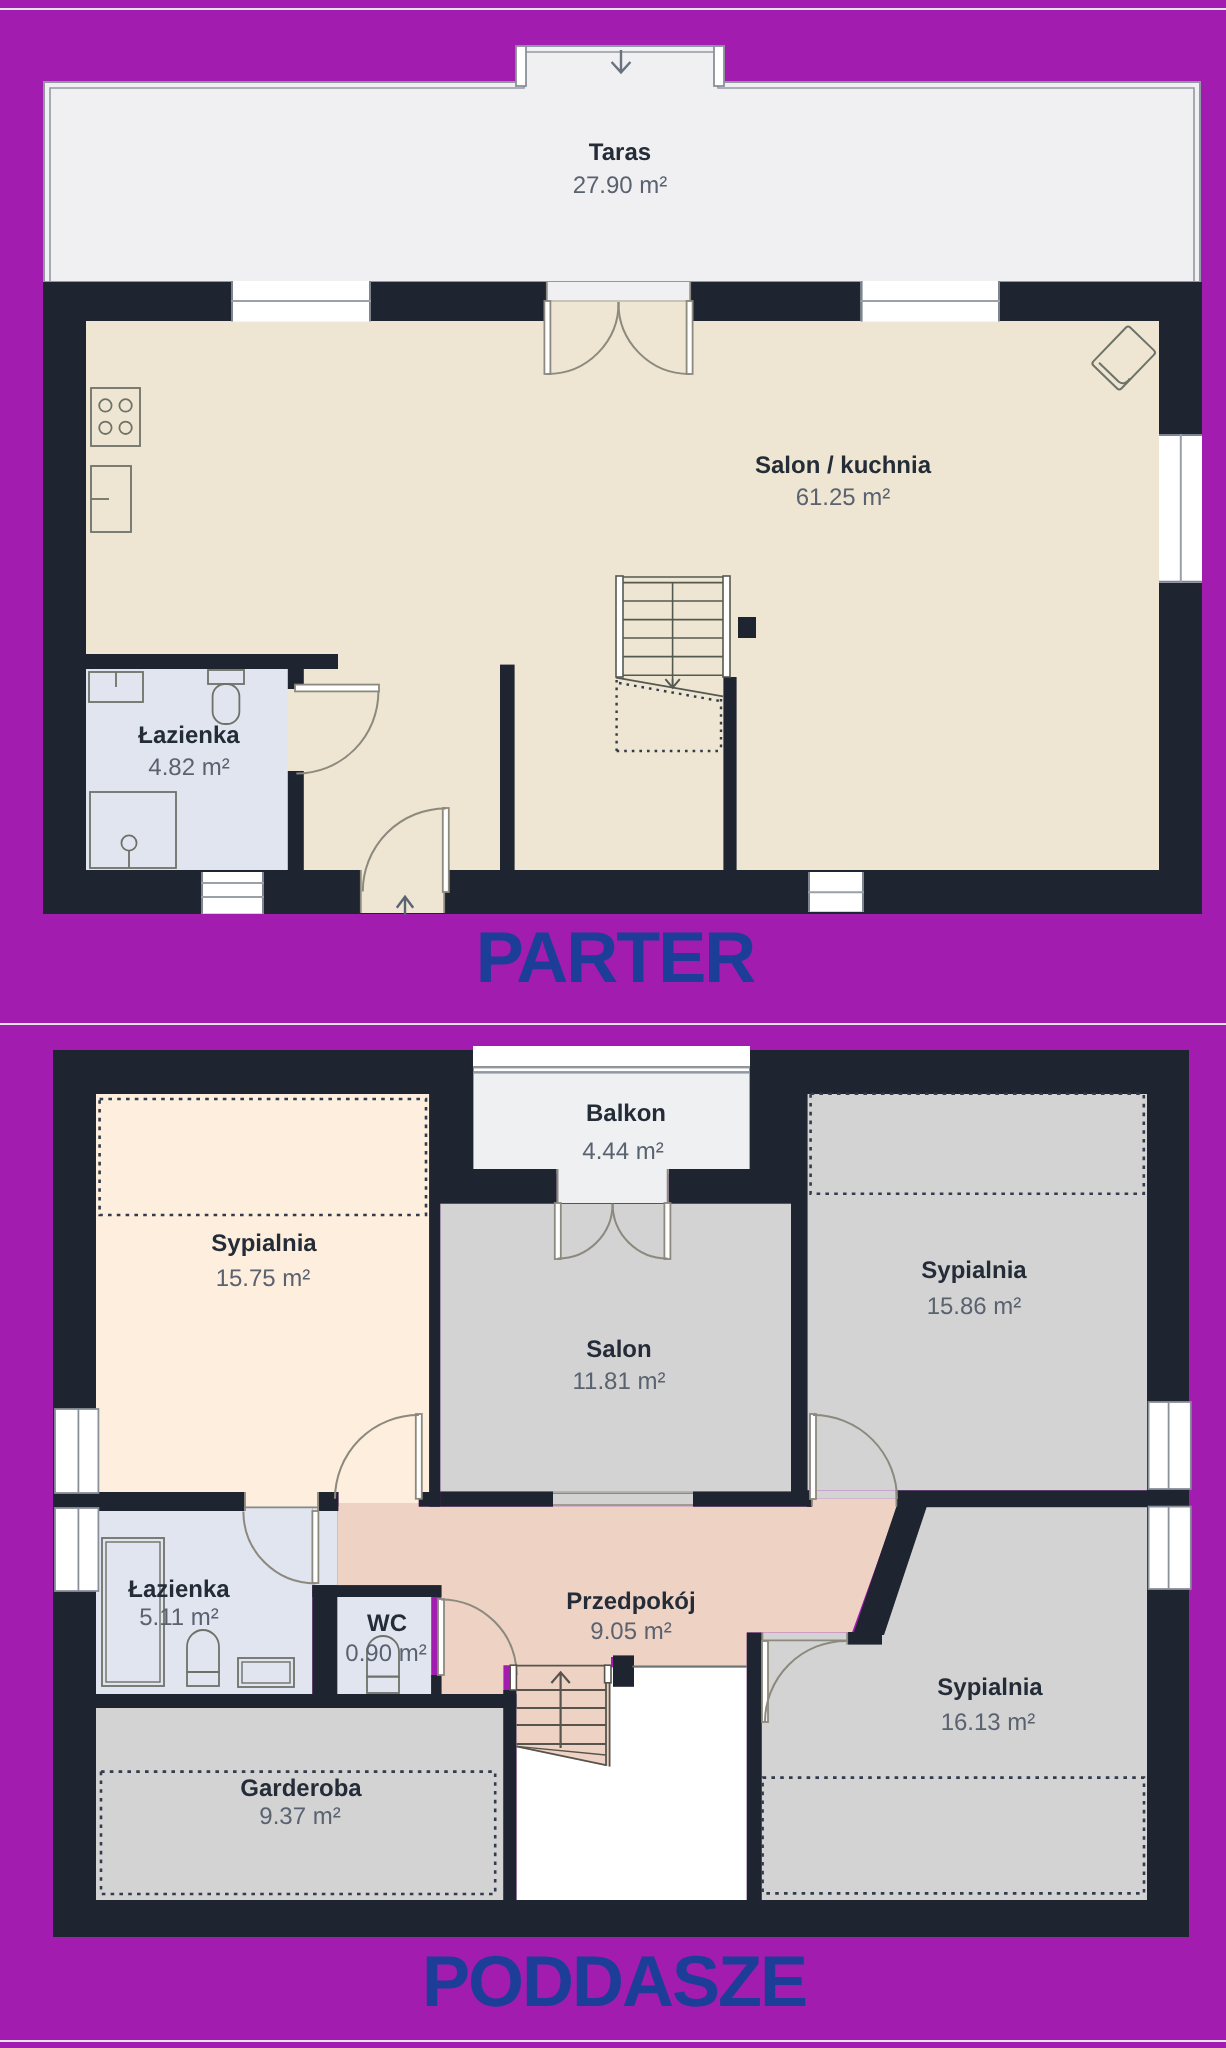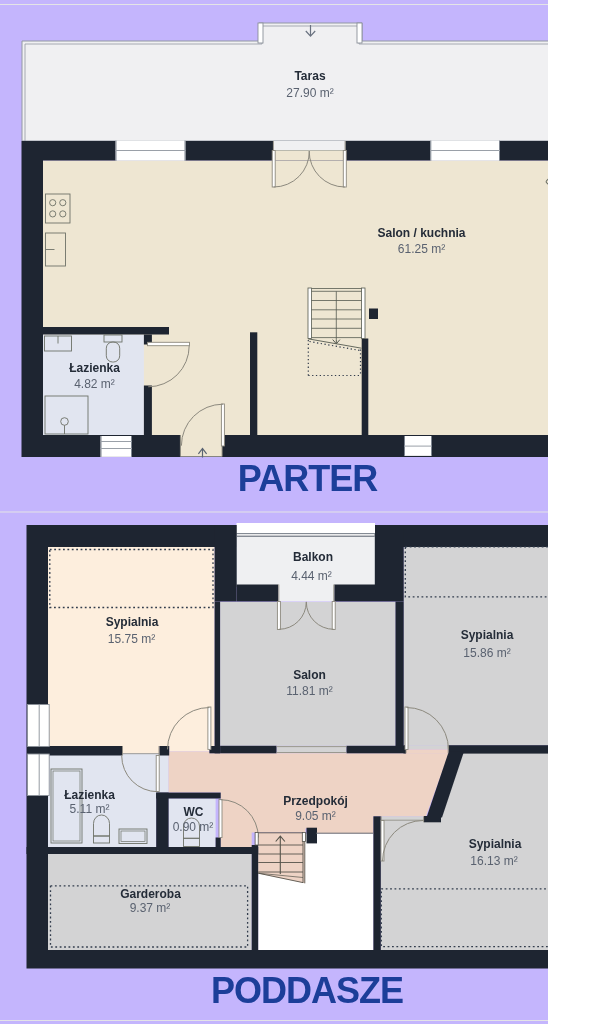--- a/index.html
+++ b/index.html
@@ -1,16 +1,16 @@
 <!DOCTYPE html>
 <html><head>
 <meta charset="utf-8">
 <style>
   html,body{margin:0;padding:0;background:#fff;}
-  #page{position:relative;width:548px;height:1024px;background:#c4b5fd;overflow:hidden;}
+  #page{position:relative;width:613px;height:1024px;background:#a21caf;overflow:hidden;}
   svg{position:absolute;left:0;top:0;}
   text{font-family:"Liberation Sans",sans-serif;}
   .rn{font-weight:bold;font-size:12px;fill:#242c38;}
   .ra{font-size:12px;fill:#5a6270;}
   .title{font-weight:bold;font-size:36px;fill:#1c3e99;letter-spacing:-1px;}
 </style>
 </head>
 <body>
 <div id="page">
 <svg width="613" height="1024" viewBox="0 0 613 1024">

